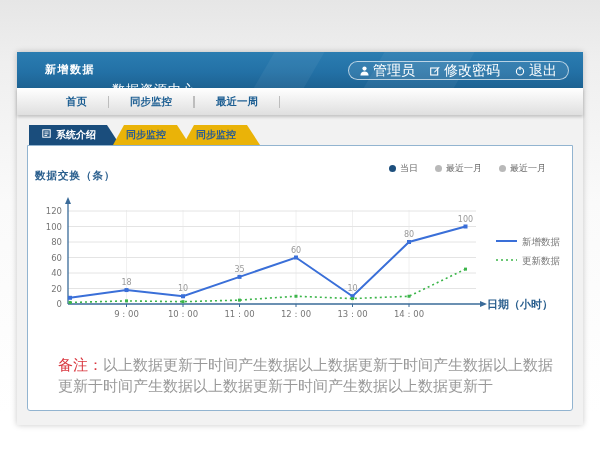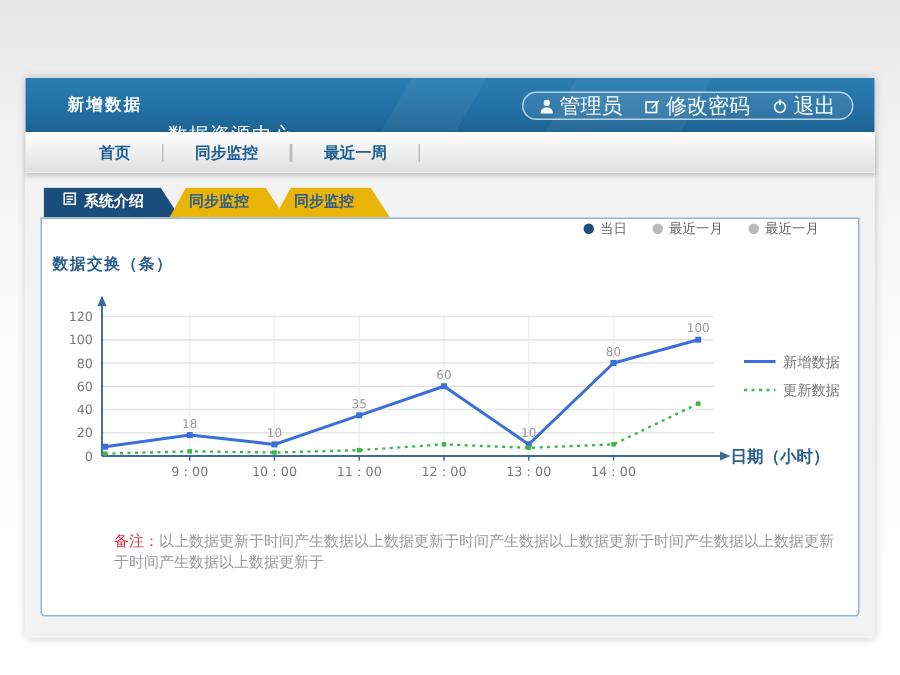--- a/index.html
+++ b/index.html
@@ -47,35 +47,35 @@
     clip-path:polygon(11px 0, calc(100% - 13px) 0, 100% 100%, 0 100%);
     margin-left:-7px; }
   .tab.active { background:#1a4d7c; color:#fff; margin-left:0;
     clip-path:polygon(0 0, calc(100% - 13px) 0, 100% 100%, 0 100%); }
   .tab .tab-icon { display:none; }
   .tab.active .tab-icon { display:block; }
 
   .panel { border:1px solid #92b4d0; border-radius:0 0 3px 3px;
     background:#fff; height:266px; position:relative; }
 
-  .filters { position:absolute; top:0; right:26px; display:flex;
+  .filters { position:absolute; top:16px; right:26px; display:flex;
     gap:17px; align-items:center; }
   .filter { display:flex; align-items:center; gap:4px; font-size:9px;
     color:#666; cursor:pointer; }
   .filter .dot { width:7px; height:7px; border-radius:50%; background:#b9b9b9; }
   .filter.selected .dot { background:#1d4f7d; }
 
   .ylabel { position:absolute; left:7px; top:23px; font-size:10.5px;
     font-weight:bold; color:#2a5f8e; letter-spacing:1px; }
 
   #chart-svg { position:absolute; left:6px; top:44px; }
   #chart-svg text { font-family:"DejaVu Sans","Liberation Sans",sans-serif; }
 
-  .note { position:absolute; left:48px; right:14px; top:209px;
-    font-size:10px; color:#999; line-height:1.4; }
+  .note { position:absolute; left:30px; right:14px; top:209px;
+    font-size:15px; color:#999; line-height:1.4; }
   .note-prefix { color:#d9363e; }
 </style>
 </head>
 <body>
 
 <div class="content">
 
   <div class="topbar">
     <div class="streak s1"></div>
     <div class="streak s2"></div>

